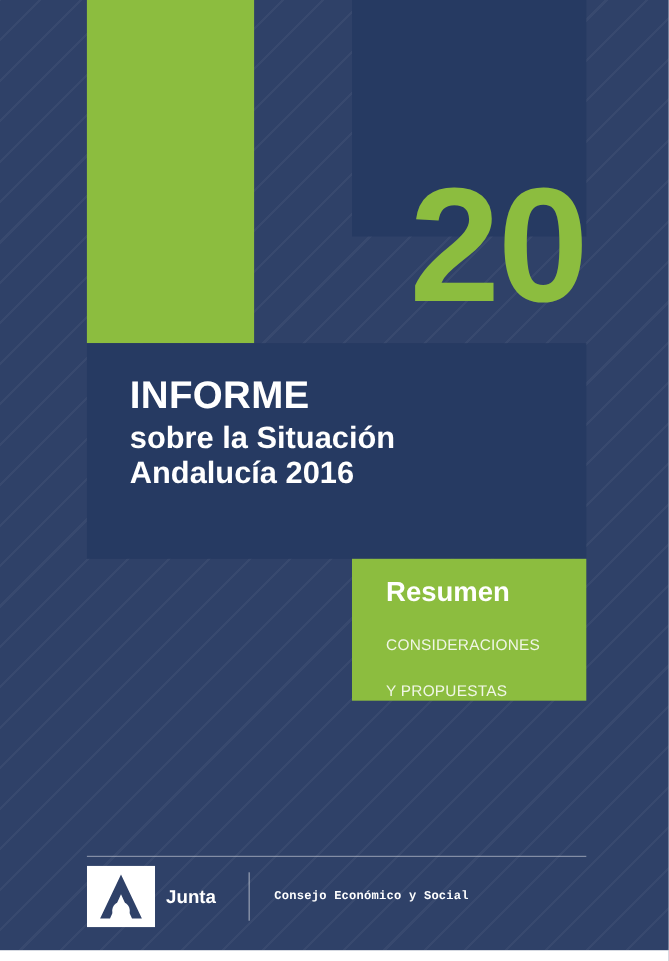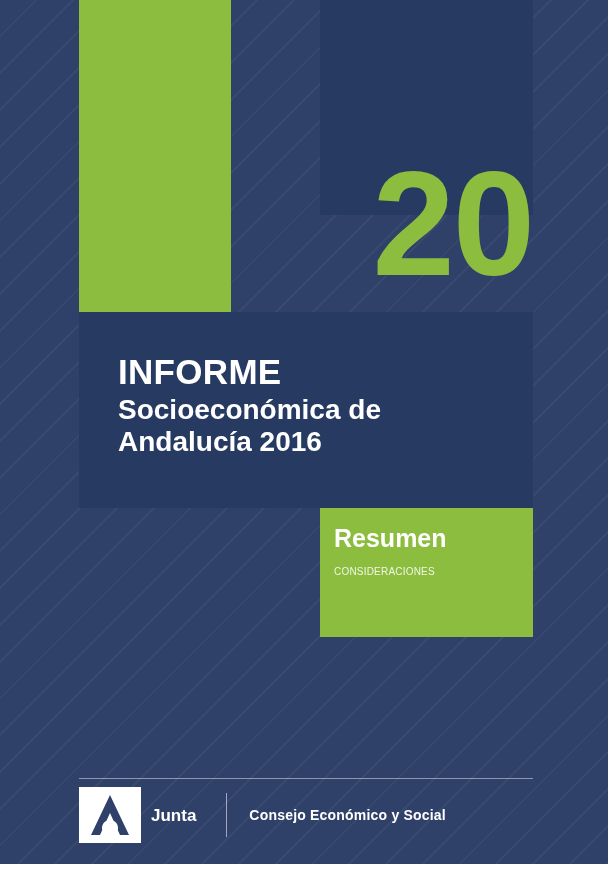--- a/index.html
+++ b/index.html
@@ -71,52 +71,52 @@
     background: #263a62;
     box-sizing: border-box;
     padding: 28px 30px 0 39px;
   }
   .title-main {
     color: #ffffff;
     font-size: 35px;
     line-height: 40px;
     font-weight: bold;
     letter-spacing: 0.3px;
-    margin: 12px 0 2px 0;
+    margin: 0 0 2px 0;
   }
   .title-sub {
     color: #ffffff;
     font-size: 28px;
     line-height: 32px;
     font-weight: bold;
     margin: 0;
   }
   
   .summary-panel {
     position: absolute;
     left: 320px;
     top: 508px;
     width: 213px;
     height: 129px;
     background: #8cbd3f;
     box-sizing: border-box;
-    padding: 16px 14px 0 14px;
+    padding: 16px 14px 0 31px;
   }
   .summary-title {
     color: #ffffff;
     font-size: 25px;
     line-height: 29px;
     font-weight: bold;
     margin: 0;
   }
   .summary-note {
     color: #f0f6e6;
-    font-size: 10px;
+    font-size: 14px;
     line-height: 18px;
-    margin: 10px 0 0 0;
+    margin: 24px 0 0 0;
     letter-spacing: 0.2px;
   }
   
   .footer-rule {
     position: absolute;
     left: 79px;
     top: 778px;
     width: 454px;
     height: 1px;
     background: rgba(255,255,255,0.45);
@@ -146,46 +146,48 @@
   }
   .footer-divider {
     width: 1px;
     height: 44px;
     background: rgba(255,255,255,0.55);
     margin: 0 22px 0 30px;
     flex: 0 0 auto;
   }
   .footer-org {
     color: #ffffff;
-    font-size: 14px;
+    font-size: 11px;
     font-weight: bold;
     letter-spacing: 0.2px;
+    font-family: Liberation Mono, monospace;
   }
 </style>
 </head>
 <body>
 
 <div id="cover">
 
   <div id="hatch"></div>
 
   <div class="green-block"></div>
   <div class="navy-block"></div>
 
   <div class="big-number">20</div>
 
   <div class="title-panel">
     <div class="title-main">INFORME</div>
-    <div class="title-sub">Socioeconómica de</div>
+    <div class="title-sub">sobre la Situación</div>
     <div class="title-sub">Andalucía 2016</div>
   </div>
 
   <div class="summary-panel">
     <div class="summary-title">Resumen</div>
     <div class="summary-note">CONSIDERACIONES</div>
+    <div class="summary-note">Y PROPUESTAS</div>
   </div>
 
   <div class="footer-rule"></div>
 
   <div class="footer">
     <div class="logo-mark">
       <svg width="62" height="56" viewBox="0 0 62 56" xmlns="http://www.w3.org/2000/svg">
         <rect x="0" y="0" width="62" height="56" fill="#ffffff"></rect>
         <path d="M31 8 L50 48 L41 48 L31 26 L21 48 L12 48 Z" fill="#2f4168"></path>
         <path d="M31 33 C36 33 39 37 39 41 C39 45 36 48 31 48 C26 48 23 45 23 41 C23 37 26 33 31 33 Z" fill="#ffffff"></path>

